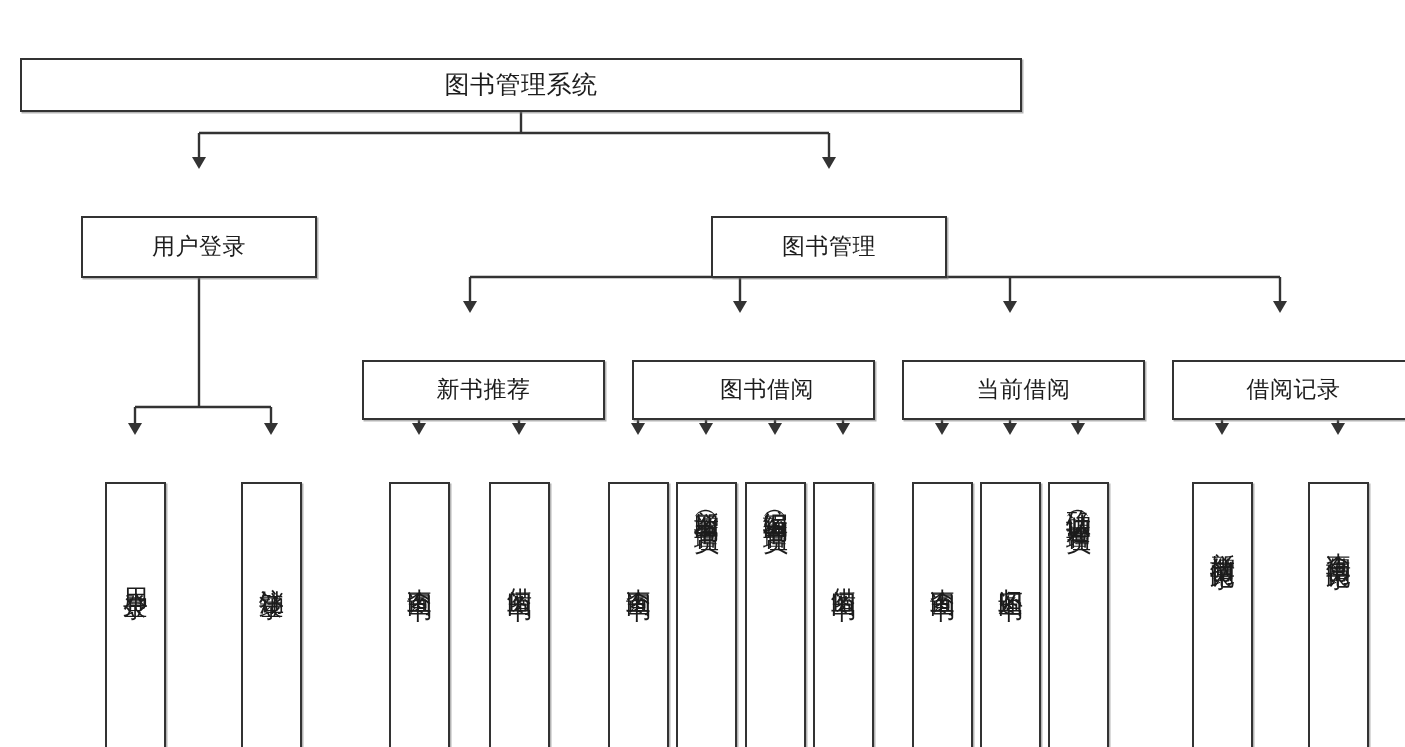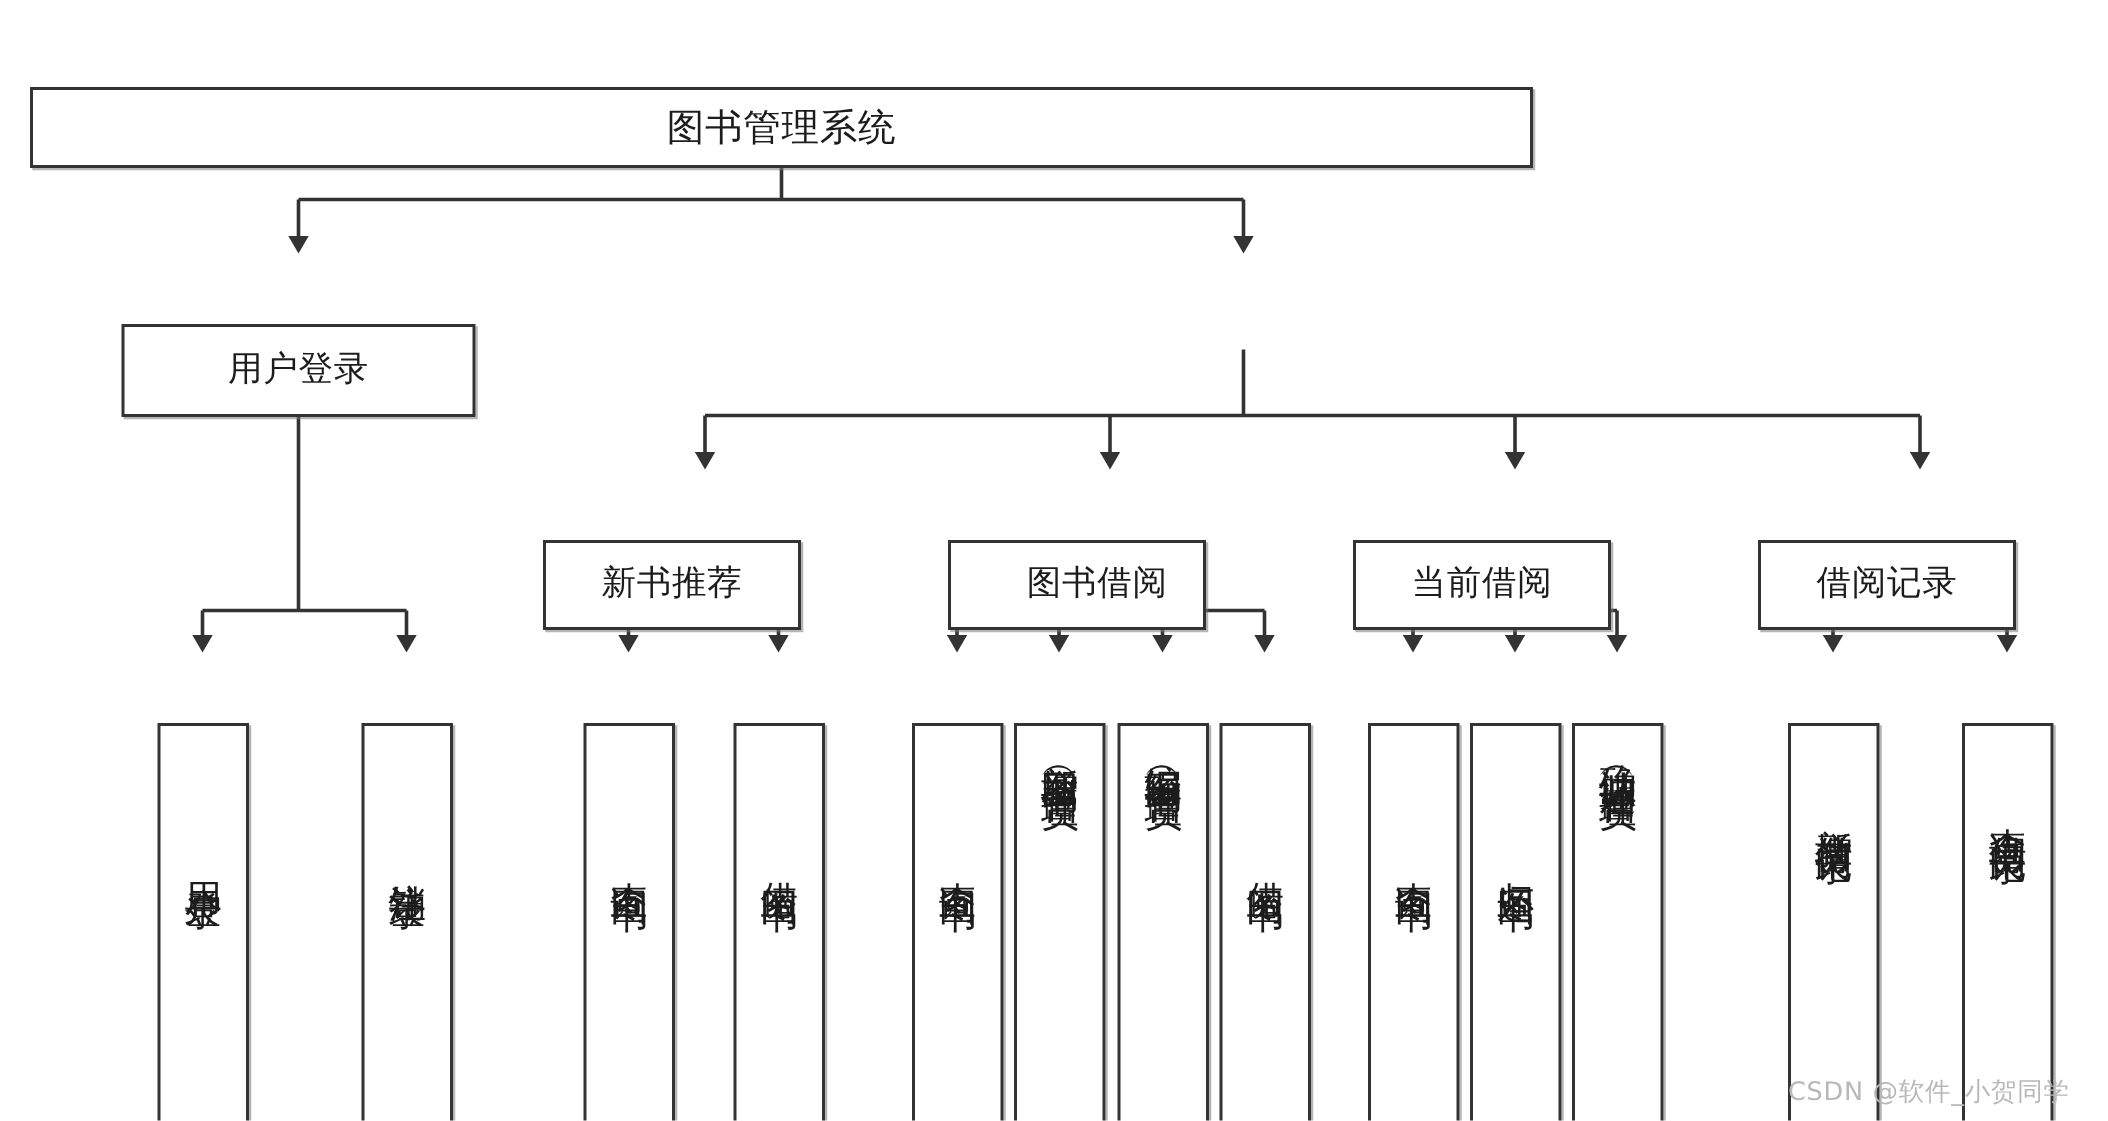--- a/index.html
+++ b/index.html
@@ -45,21 +45,21 @@
   .node.root .label{font-size:25px;}
   
   .node.lvl2{
     top:171px;width:236px;height:62px;
   }
   .node.lvl2 .label{font-size:23px;}
   .node.lvl2.n-user{left:81px;}
   .node.lvl2.n-book{left:711px;}
   
   .node.lvl3{
-    top:315px;width:172px;height:60px;
+    top:315px;width:243px;height:60px;
   }
   .node.lvl3 .label{font-size:23px;}
   .node.lvl3.n-rec{left:362px;}
   .node.lvl3.n-borrow{left:632px;padding-left:27px;}
   .node.lvl3.n-cur{left:902px;}
   .node.lvl3.n-log{left:1172px;}
   
   .node.leaf{
     top:437px;width:61px;height:297px;
     align-items:flex-start;
@@ -144,20 +144,23 @@
     </g>
   </svg>
 
   <div class="node root">
     <span class="label">图书管理系统</span>
   </div>
 
   <div class="node lvl2 n-user">
     <span class="label">用户登录</span>
   </div>
+  <div class="node lvl2 n-book">
+    <span class="label">图书管理</span>
+  </div>
 
   <div class="node lvl3 n-rec">
     <span class="label">新书推荐</span>
   </div>
   <div class="node lvl3 n-borrow">
     <span class="label">图书借阅</span>
   </div>
   <div class="node lvl3 n-cur">
     <span class="label">当前借阅</span>
   </div>
@@ -202,15 +205,14 @@
     <span class="label">确认归还（管理员）</span>
   </div>
 
   <div class="node leaf mid" style="left:1192px;">
     <span class="label">新增借阅记录</span>
   </div>
   <div class="node leaf mid" style="left:1308px;">
     <span class="label">查询借阅记录</span>
   </div>
 
-  <div id="watermark">CSDN @软件_小贺同学</div>
 
 </div>
 
 </body></html>

